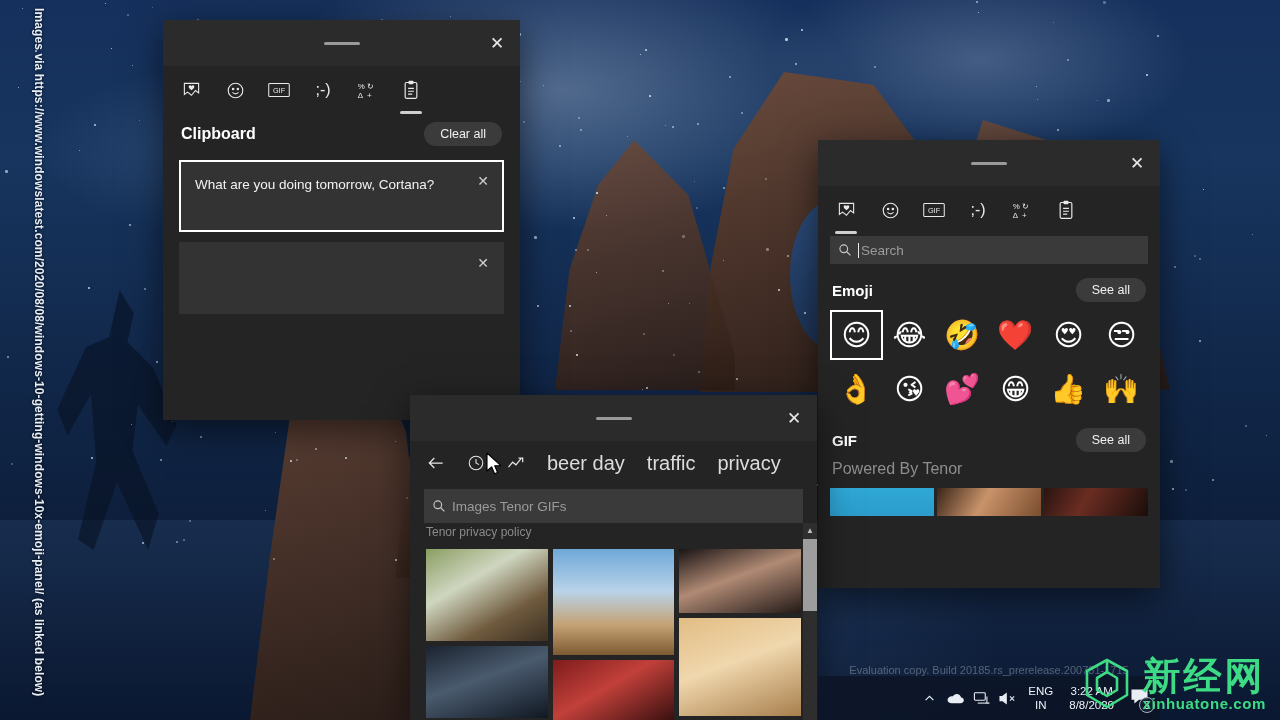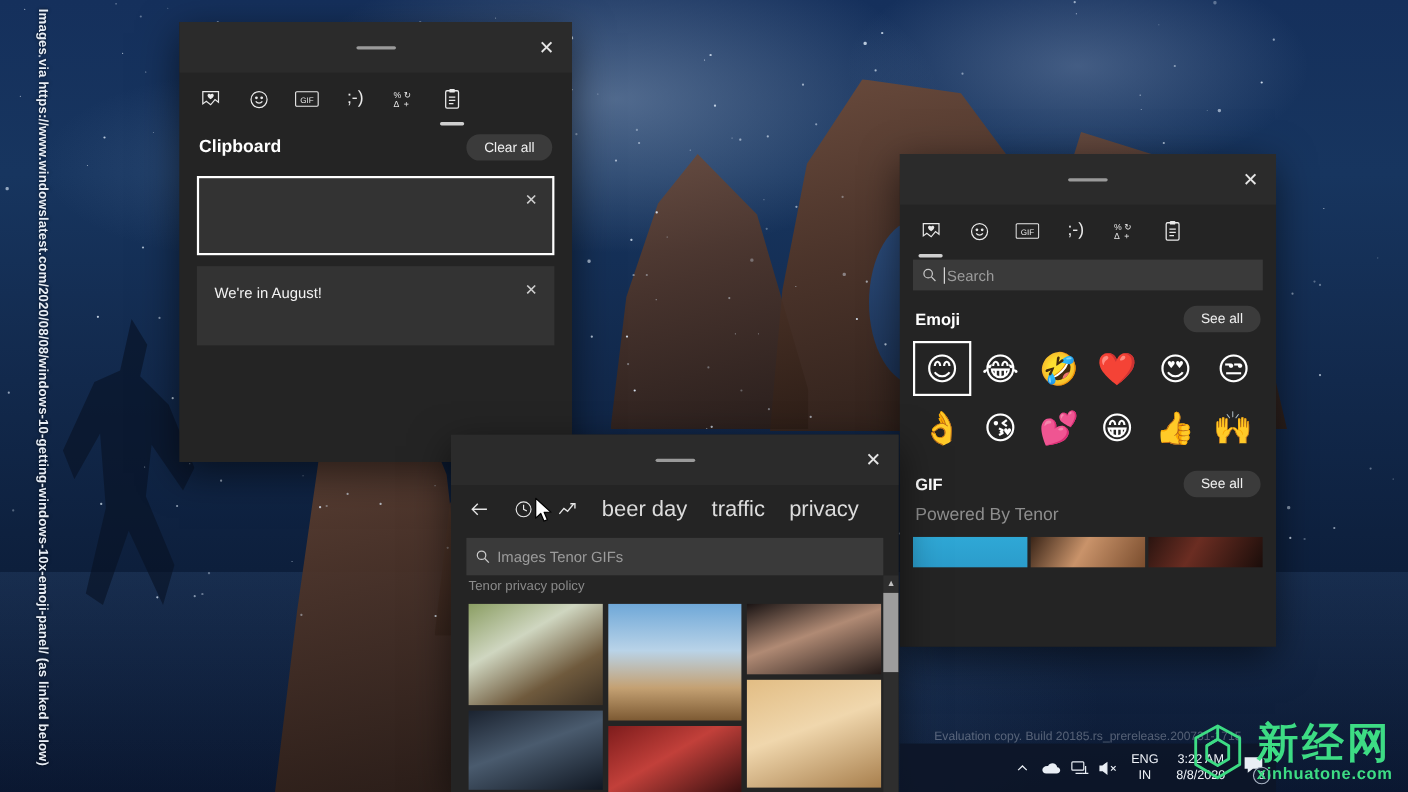--- a/index.html
+++ b/index.html
@@ -714,24 +714,24 @@
     </div>
   </div>
 
   <div class="cb-header">
     <div class="cb-title">Clipboard</div>
     <button class="pill-btn">Clear all</button>
   </div>
 
   <div class="clip-list">
     <div class="clip-item selected">
+      <div class="clip-text">What are you doing tomorrow, Cortana?</div>
       <div class="clip-close">✕</div>
     </div>
     <div class="clip-item">
-      <div class="clip-text">We're in August!</div>
       <div class="clip-close">✕</div>
     </div>
   </div>
 </div>
 
 <div class="panel" id="emoji-panel">
   <div class="panel-titlebar">
     <div class="drag-handle"></div>
     <div class="close-btn">✕</div>
   </div>

